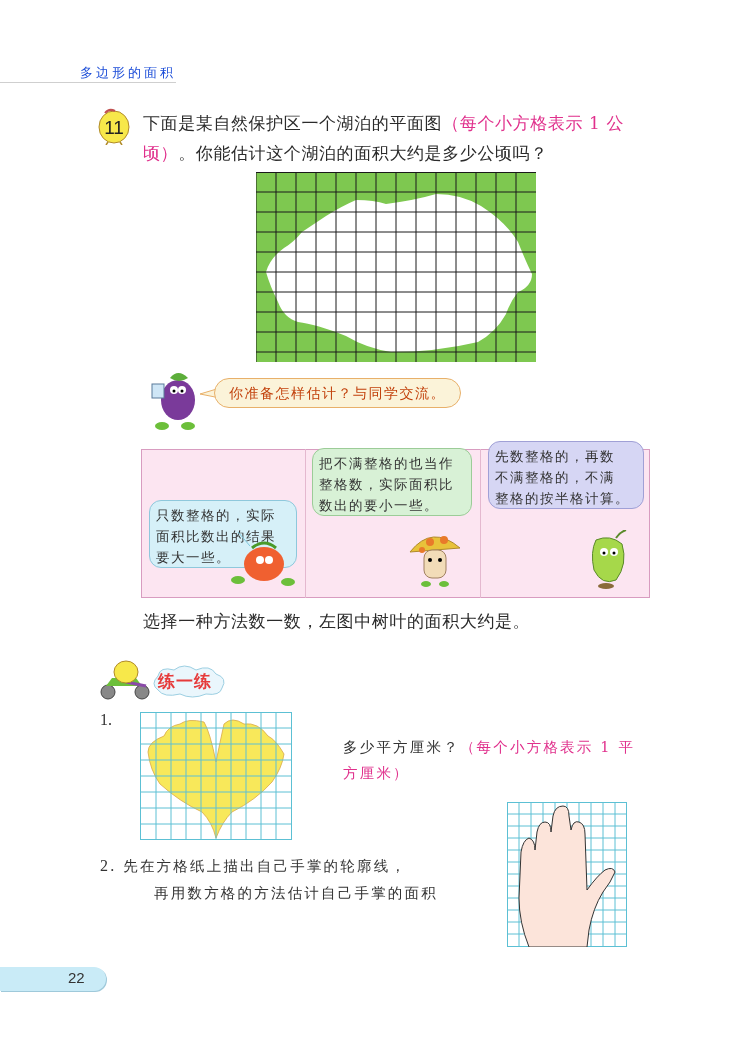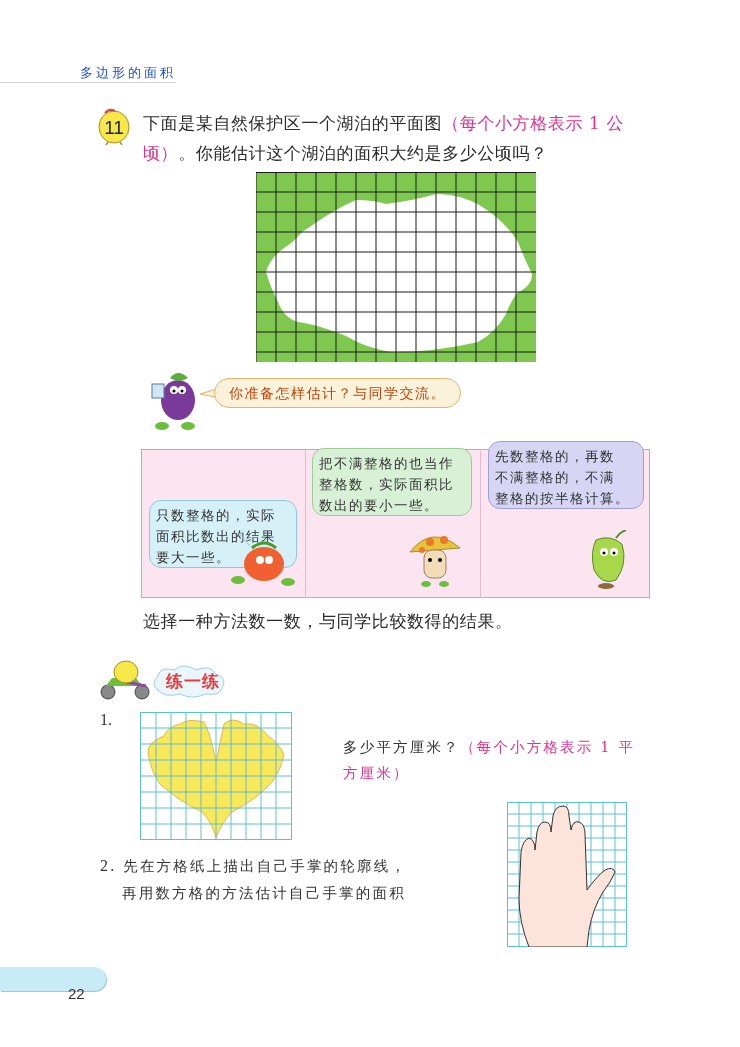--- a/index.html
+++ b/index.html
@@ -20,31 +20,31 @@
   .divider { top:449px; width:1px; height:149px; background:#e4b8cf; }
   .bubble { font-size:13.5px; line-height:21px; letter-spacing:1.5px; padding:4px 6px; border-radius:12px;
             border:1px solid #9bb; color:#333; box-sizing:border-box; }
   .b1 { left:149px; top:460px; width:148px; height:68px; background:#d6f0f8; border-color:#8ec8dc;margin-top:40px; }
   .b2 { left:312px; top:448px; width:160px; height:68px; background:#d8f1d6; border-color:#9ccc98; }
   .b3 { left:488px; top:441px; width:156px; height:68px; background:#d6d6f4; border-color:#a0a0d6; }
   .char { width:70px; height:62px; }
   .choose { left:143px; top:610px; font-size:17px; letter-spacing:0.6px; color:#2b2b2b; }
   .practice-icon { left:96px; top:660px; width:60px; height:40px; }
   .practice-cloud { left:150px; top:664px; width:78px; height:34px; }
-  .practice-label { left:158px; top:670px; font-size:17px; color:#e63b3b; letter-spacing:1px; font-weight:bold; font-family:"DejaVu Sans","Liberation Sans",sans-serif;margin-left:8px; }
+  .practice-label { left:158px; top:670px; font-size:17px; color:#e63b3b; letter-spacing:1px; font-weight:bold; font-family:"DejaVu Sans","Liberation Sans",sans-serif; }
   .num1 { left:100px; top:711px; font-size:16px; color:#333; font-family:"Liberation Serif",serif; }
   .leaf { left:140px; top:712px; width:152px; height:128px; }
   .q1text { left:343px; top:708px; width:310px; font-size:14.5px; line-height:26px; letter-spacing:2.2px; color:#333; }
   .hand { left:507px; top:802px; width:120px; height:145px; }
   .q2 { left:100px; top:852px; width:370px; font-size:14.5px; line-height:27px; letter-spacing:2.2px; color:#333; }
   .q2 .num { font-family:"Liberation Serif",serif; font-size:16px; }
-  .q2 .indent { padding-left:22px; display:block; }
+  .q2 .indent { padding-left:22px; display:block;text-align:center; }
   .pagebar { left:0; top:967px; width:106px; height:24px; background:#c9ebf7; border-radius:0 12px 12px 0;
              box-shadow:1px 1px 0 #9fc9da; }
-  .pagenum { left:68px; top:969px; font-size:15px; color:#333; font-family:"Liberation Sans",sans-serif;margin-top:16px; }
+  .pagenum { left:68px; top:969px; font-size:15px; color:#333; font-family:"Liberation Sans",sans-serif; }
 </style>
 </head>
 <body>
 
 <div class="abs header-title">多边形的面积</div>
 <div class="abs header-rule"></div>
 
 <svg class="abs qnum" viewBox="0 0 34 38">
   <ellipse cx="17" cy="20" rx="15" ry="16" fill="#f7e84a" stroke="#b08a2a" stroke-width="1"></ellipse>
   <path d="M8 6 q4 -5 10 -2" stroke="#c05050" stroke-width="2" fill="none"></path>
@@ -147,21 +147,21 @@
 <svg class="abs char" style="left:576px; top:530px;" viewBox="0 0 70 62">
   <path d="M20 10 q14 -6 26 4 q6 20 -6 36 q-14 6 -22 -10 q-4 -18 2 -30z" fill="#a6d84a" stroke="#5a8a2a"></path>
   <path d="M40 8 q4 -6 10 -8" stroke="#5a8a2a" stroke-width="2" fill="none"></path>
   <circle cx="28" cy="22" r="4" fill="#fff"></circle>
     <circle cx="38" cy="22" r="4" fill="#fff"></circle>
   <circle cx="28" cy="23" r="1.5" fill="#000"></circle>
     <circle cx="38" cy="23" r="1.5" fill="#000"></circle>
   <ellipse cx="30" cy="56" rx="8" ry="3" fill="#8a6a3a"></ellipse>
 </svg>
 
-<div class="abs choose">选择一种方法数一数，与同学比较数得的结果。</div>
+<div class="abs choose">选择一种方法数一数，左图中树叶的面积大约是。</div>
 
 <svg class="abs practice-icon" viewBox="0 0 60 40">
   <circle cx="12" cy="32" r="7" fill="#888" stroke="#444"></circle>
     <circle cx="46" cy="32" r="7" fill="#888" stroke="#444"></circle>
   <path d="M10 26 L46 26 L40 18 L16 18 Z" fill="#6cbf3a"></path>
   <path d="M30 22 L50 26" stroke="#8a4aa8" stroke-width="3"></path>
   <ellipse cx="30" cy="12" rx="12" ry="11" fill="#f7e84a" stroke="#b08a2a"></ellipse>
 </svg>
 <svg class="abs practice-cloud" viewBox="0 0 78 34">
   <path d="M8 26 Q0 20 8 12 Q10 2 24 6 Q34 -2 46 6 Q60 0 66 10 Q78 14 72 24 Q70 32 56 30 Q42 36 30 30 Q14 34 8 26 Z" fill="#eaf6fc" stroke="#9ccfe2"></path>

